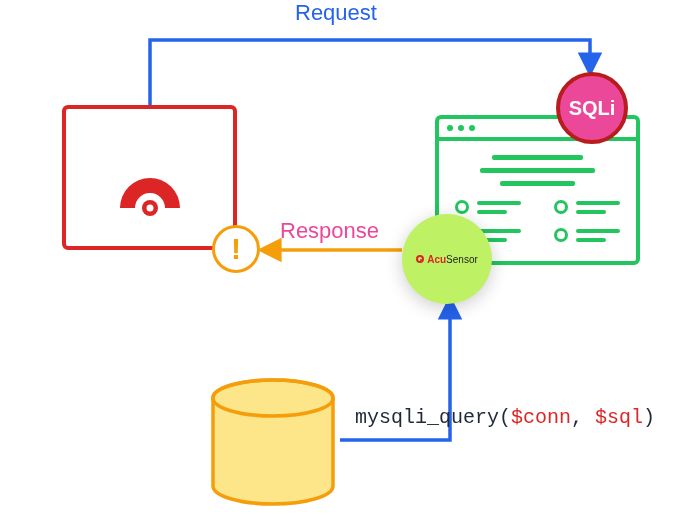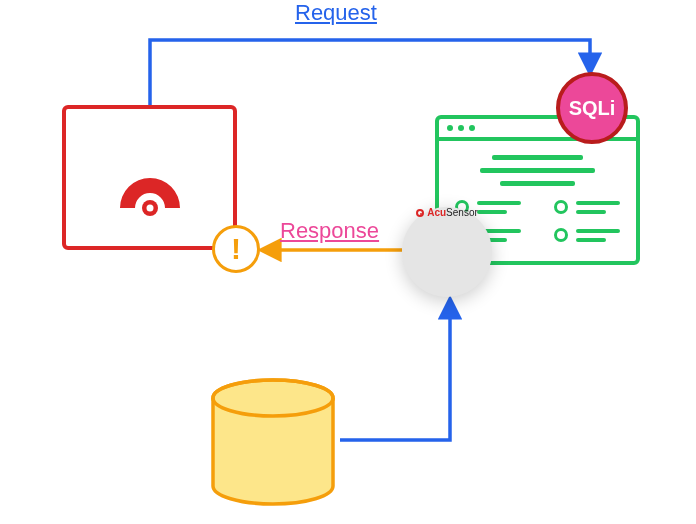--- a/index.html
+++ b/index.html
@@ -92,26 +92,26 @@
   }
   .sqli-badge span {
     color: #fff;
     font-weight: bold;
     font-size: 20px;
   }
 
   
   .acusensor {
     position: absolute;
-    left: 402px; top: 207px;
+    left: 402px; top: 214px;
     width: 90px; height: 90px;
     border-radius: 50%;
-    background: #e5e5e5;
+    background: #bef264;
     box-shadow: 0 4px 18px rgba(0,0,0,0.2);
-    display: flex; align-items: flex-start; justify-content: center;
+    display: flex; align-items: center; justify-content: center;
     z-index: 7;
   }
   .acu-inner { display: flex; align-items: center; gap: 3px; }
   .acu-dot {
     width: 8px; height: 8px; border: 2px solid #dc2626; border-radius: 50%;
     position: relative;
   }
   .acu-dot::after { content:''; position:absolute; left:2px; top:2px; width:2px; height:2px; background:#dc2626; border-radius:50%; }
   .acu-text { font-size: 10px; }
   .acu-text .acu { color: #dc2626; font-weight: bold; }
@@ -122,21 +122,20 @@
     position: absolute;
     left: 208px; top: 378px;
     width: 130px; height: 128px;
   }
   .db svg { width: 100%; height: 100%; }
 
   
   .lbl {
     position: absolute;
     font-size: 22px;
-    text-decoration: underline;
   }
   .lbl-request { left: 295px; top: 0px; color: #2563eb; }
   .lbl-response { left: 280px; top: 218px; color: #ec4899; }
   .lbl-code {
     position: absolute;
     left: 355px; top: 406px;
     font-family: "Courier New", monospace;
     font-size: 20px;
     color: #1f2937;
   }
@@ -247,14 +246,17 @@
   <div class="db">
     <svg viewBox="0 0 130 128">
       <ellipse cx="65" cy="20" rx="60" ry="18" fill="#fde68a" stroke="#f59e0b" stroke-width="3.5"></ellipse>
       <path d="M5,20 L5,108 A60,18 0 0 0 125,108 L125,20" fill="#fde68a" stroke="#f59e0b" stroke-width="3.5"></path>
       <ellipse cx="65" cy="20" rx="60" ry="18" fill="none" stroke="#f59e0b" stroke-width="3.5"></ellipse>
     </svg>
   </div>
 
   <div class="lbl lbl-request">Request</div>
   <div class="lbl lbl-response">Response</div>
+  <div class="lbl-code">
+    <span>mysqli_query</span>(<span class="var">$conn</span>, <span class="var">$sql</span>)
+  </div>
 
 </div>
 
 </body></html>

